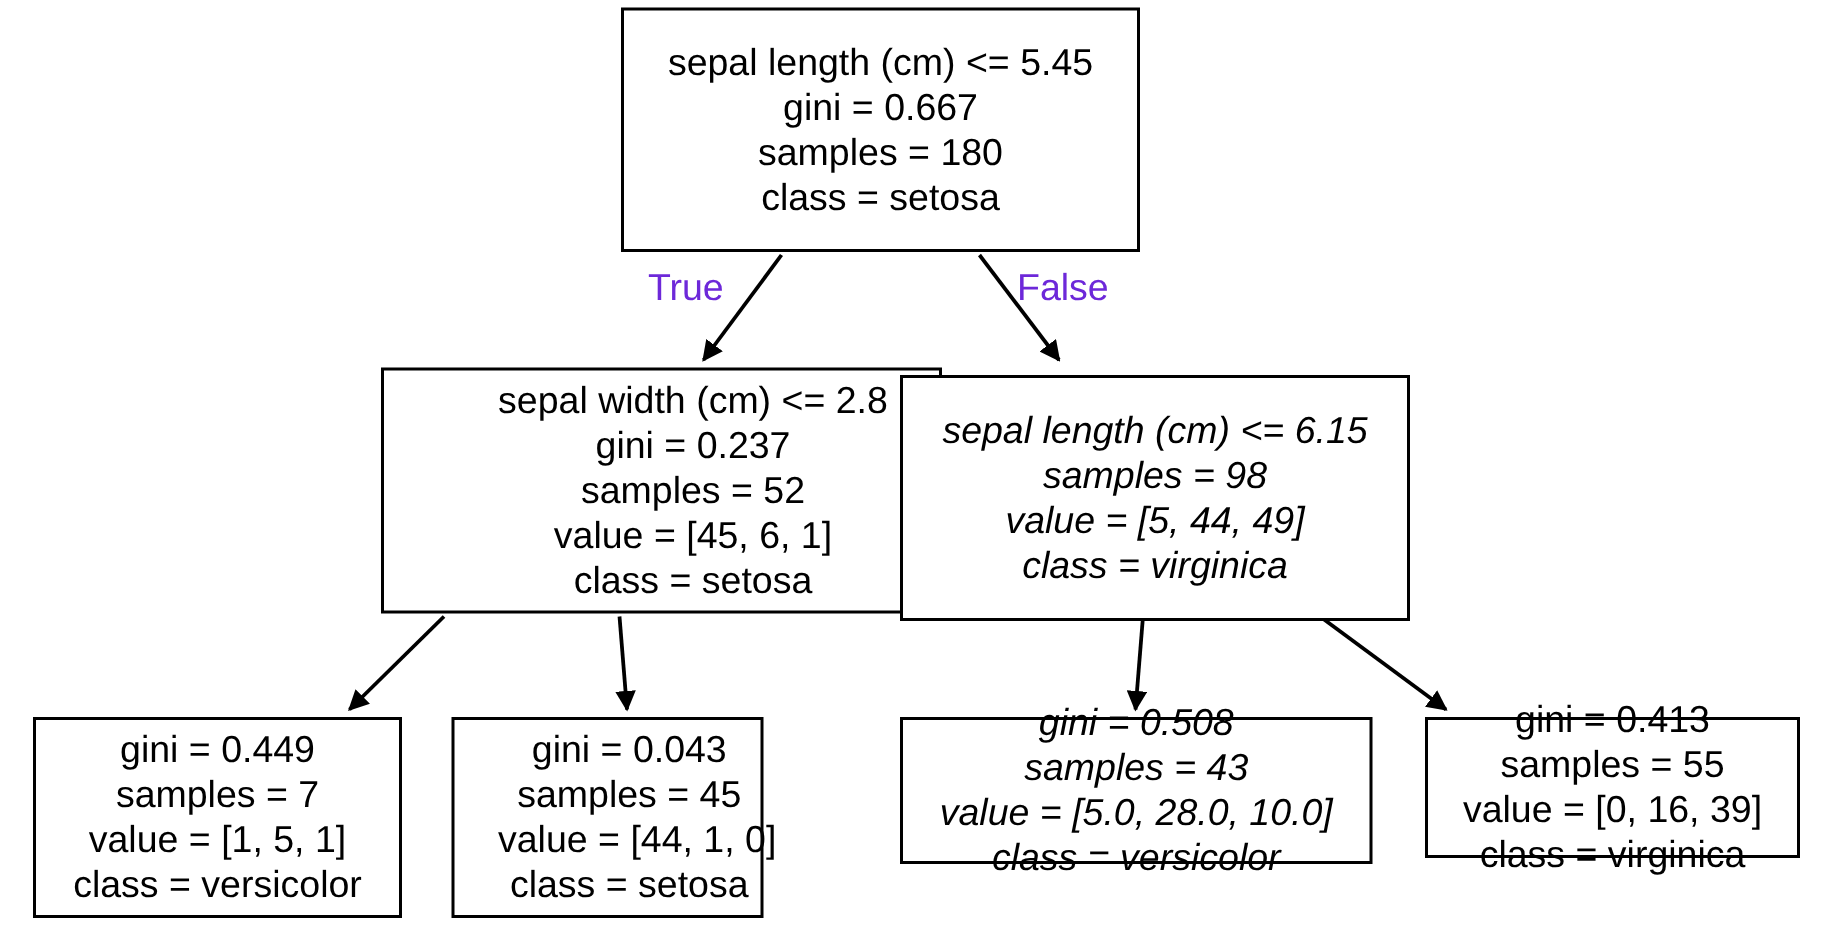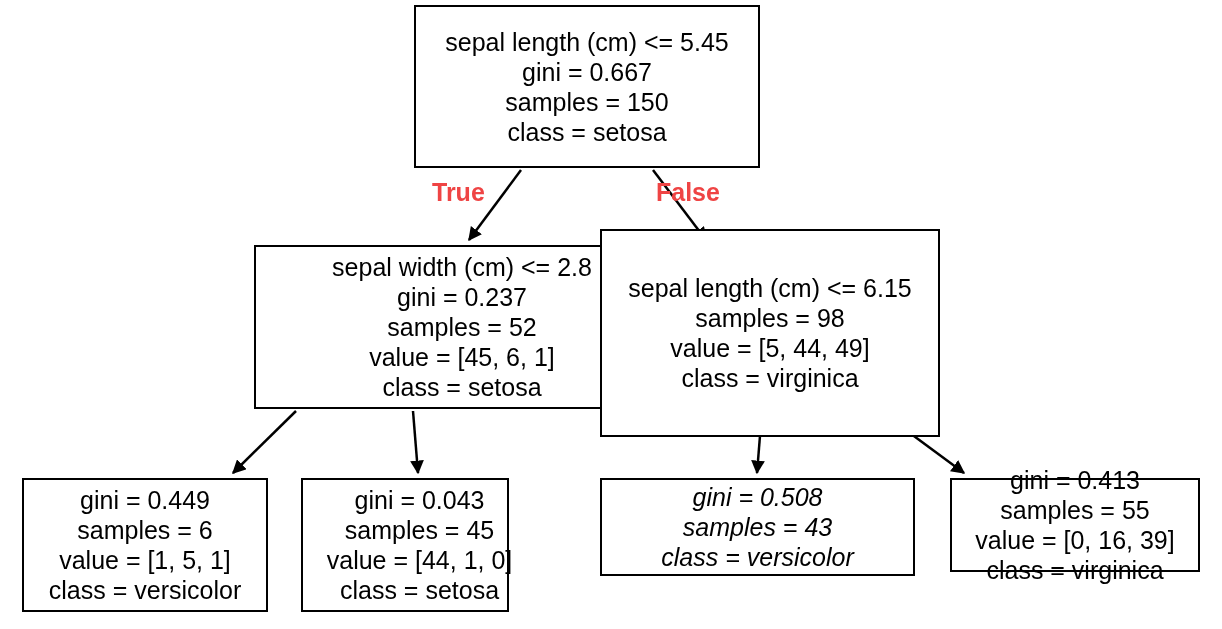--- a/index.html
+++ b/index.html
@@ -23,39 +23,37 @@
     height: 629px;
     pointer-events: none;
   }
   .node {
     position: absolute;
     box-sizing: border-box;
     border: 2px solid #000000;
     background: #ffffff;
     display: flex;
     flex-direction: column;
-    align-items: center;
     justify-content: center;
     color: #000000;
     font-size: 25px;
     line-height: 30px;
     white-space: nowrap;
   }
   .node .line {
     display: block;
     text-align: center;
   }
   .edge-label {
     position: absolute;
-    color: #ef4444;
+    color: #6d28d9;
     font-size: 25px;
     line-height: 28px;
     white-space: nowrap;
     background: transparent;
-    font-weight: bold;
   }
 </style>
 </head>
 <body>
 
 <div id="canvas">
 
   <svg id="edge-layer" viewBox="0 0 1222 629" width="1222" height="629">
     <defs>
       <marker id="arrow" viewBox="0 0 10 10" refX="9" refY="5" markerWidth="5.5" markerHeight="5.5" orient="auto-start-reverse">
@@ -72,59 +70,60 @@
     <line x1="413" y1="411" x2="418" y2="473" stroke="#000000" stroke-width="2.5" marker-end="url(#arrow)"></line>
 
     <line x1="762" y1="411" x2="757" y2="473" stroke="#000000" stroke-width="2.5" marker-end="url(#arrow)"></line>
 
     <line x1="880" y1="411" x2="964" y2="473" stroke="#000000" stroke-width="2.5" marker-end="url(#arrow)"></line>
   </svg>
 
   <div class="node" style="left:414px; top:5px; width:346px; height:163px;">
     <span class="line">sepal length (cm) &lt;= 5.45</span>
     <span class="line">gini = 0.667</span>
-    <span class="line">samples = 150</span>
+    <span class="line">samples = 180</span>
     <span class="line">class = setosa</span>
   </div>
 
   <div class="edge-label" style="left:432px; top:178px;">True</div>
-  <div class="edge-label" style="left:656px; top:178px;">False</div>
+  <div class="edge-label" style="left:678px; top:178px;">False</div>
 
   <div class="node" style="left:254px; top:245px; width:374px; height:164px;padding-left:42px;">
     <span class="line">sepal width (cm) &lt;= 2.8</span>
     <span class="line">gini = 0.237</span>
     <span class="line">samples = 52</span>
     <span class="line">value = [45, 6, 1]</span>
     <span class="line">class = setosa</span>
   </div>
 
-  <div class="node" style="left:600px; top:229px; width:340px; height:208px;">
+  <div class="node" style="left:600px; top:250px; width:340px; height:164px;font-style:italic;">
     <span class="line">sepal length (cm) &lt;= 6.15</span>
     <span class="line">samples = 98</span>
     <span class="line">value = [5, 44, 49]</span>
     <span class="line">class = virginica</span>
   </div>
 
   <div class="node" style="left:22px; top:478px; width:246px; height:134px;">
     <span class="line">gini = 0.449</span>
-    <span class="line">samples = 6</span>
+    <span class="line">samples = 7</span>
     <span class="line">value = [1, 5, 1]</span>
     <span class="line">class = versicolor</span>
   </div>
 
   <div class="node" style="left:301px; top:478px; width:208px; height:134px;padding-left:29px;">
     <span class="line">gini = 0.043</span>
     <span class="line">samples = 45</span>
     <span class="line">value = [44, 1, 0]</span>
     <span class="line">class = setosa</span>
   </div>
 
   <div class="node" style="left:600px; top:478px; width:315px; height:98px;font-style:italic;">
     <span class="line">gini = 0.508</span>
     <span class="line">samples = 43</span>
+    <span class="line">value = [5.0, 28.0, 10.0]</span>
     <span class="line">class = versicolor</span>
   </div>
 
   <div class="node" style="left:950px; top:478px; width:250px; height:94px;">
     <span class="line">gini = 0.413</span>
     <span class="line">samples = 55</span>
     <span class="line">value = [0, 16, 39]</span>
     <span class="line">class = virginica</span>
   </div>
 

